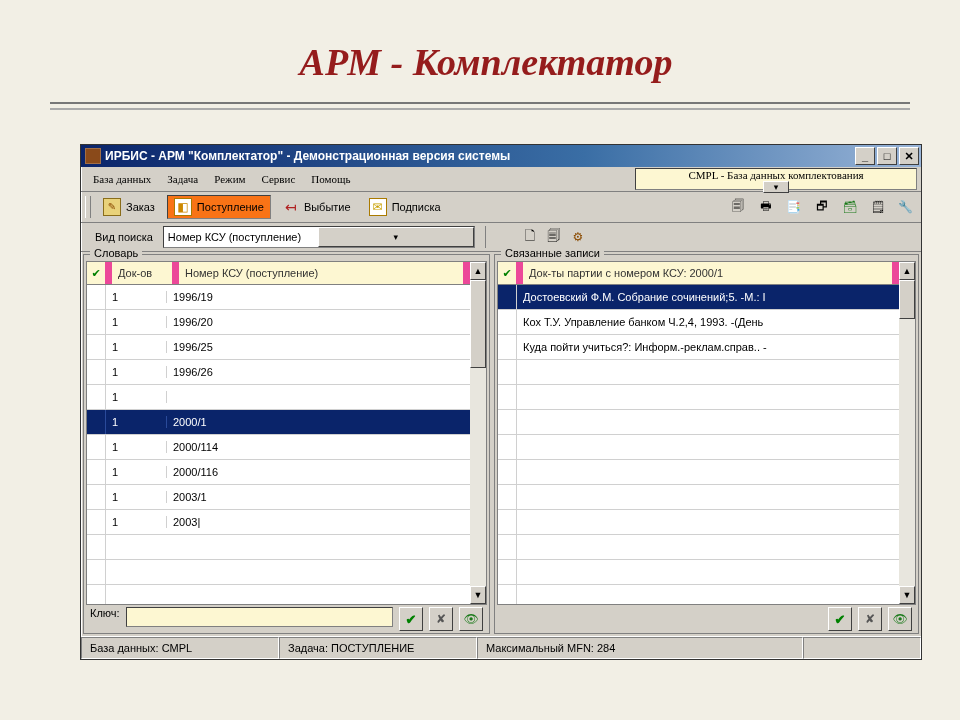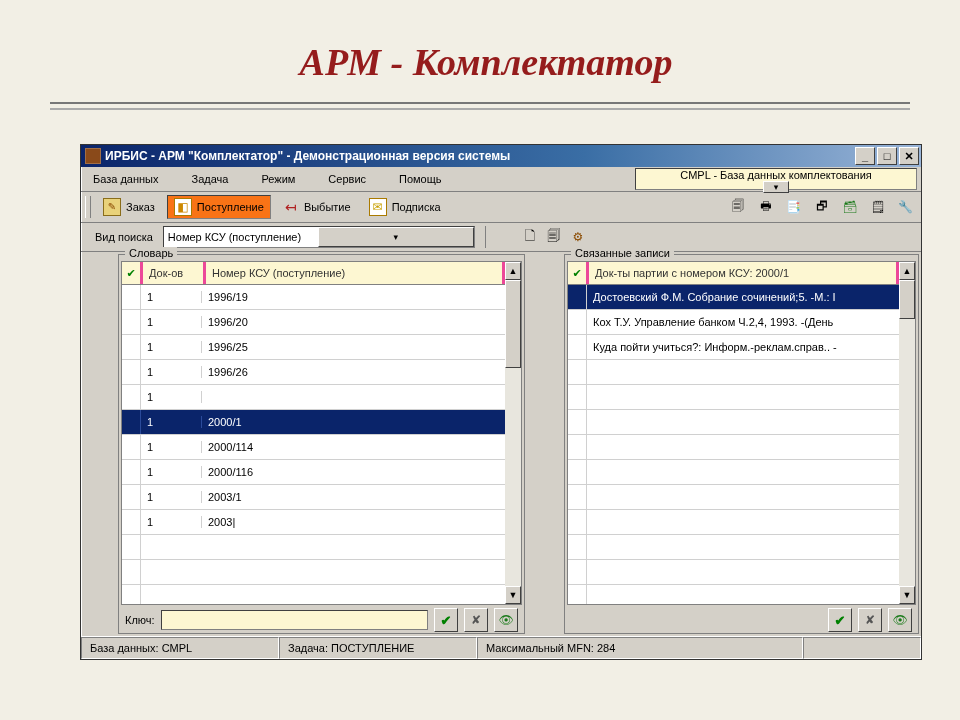--- a/index.html
+++ b/index.html
@@ -69,21 +69,22 @@
     justify-content: center;
     line-height: 1;
   }
 
   .menubar {
     display: flex;
     align-items: center;
     height: 24px;
     border-bottom: 1px solid #808080;
     padding: 0 4px;
-    gap: 17px;
+    gap: 0;
+    font-family: Liberation Serif, serif;
   }
   .menuitem { padding: 3px 8px; }
   .menu-spacer { flex: 1; }
   .db-combo {
     width: 280px;
     height: 20px;
     border: 1px solid #808080;
     border-top-color: #404040;
     border-left-color: #404040;
     background: #fdf7d2;
@@ -191,21 +192,20 @@
     display: flex;
     height: 380px;
     gap: 4px;
     padding: 2px;
   }
   .panel {
     display: flex;
     flex-direction: column;
     border: 1px solid #808080;
     position: relative;
-    margin-left: 35px;
   }
   .panel-left { width: 405px; }
   .panel-right { flex: 1; }
   .panel-title {
     position: absolute;
     top: -8px;
     left: 6px;
     background: #d4d0c8;
     padding: 0 4px;
     font-size: 11px;
@@ -219,21 +219,21 @@
     overflow: hidden;
   }
   .grid-body { flex: 1; display: flex; flex-direction: column; }
   .col-header {
     display: flex;
     height: 22px;
     background: #fdf7d2;
     border-bottom: 1px solid #808080;
   }
   .hcell {
-    border-right: 3px solid #ec4899;
+    border-right: 7px solid #ec4899;
     display: flex;
     align-items: center;
     padding: 0 6px;
     font-size: 11px;
     color: #333;
   }
   .hcell.chk { width: 18px; padding:0; justify-content:center; }
   .hcell.chk::after { content: "✔"; color: #008000; font-size: 11px; }
   .hcell.cnt { width: 48px; }
   .hcell.main { flex: 1; }
@@ -283,21 +283,21 @@
   .sb-thumb {
     height: 28%;
     background: #d4d0c8;
     border: 1px solid #fff;
     border-right-color: #404040;
     border-bottom-color: #404040;
   }
 
   .keybar {
     display:flex;
-    align-items:center;
+    align-items:flex-start;
     height: 26px;
     padding: 0 6px;
     gap: 6px;
   }
   .keybar .label { }
   .keybar input {
     flex: 1;
     height: 18px;
     border: 1px solid #808080;
     border-top-color: #404040;

